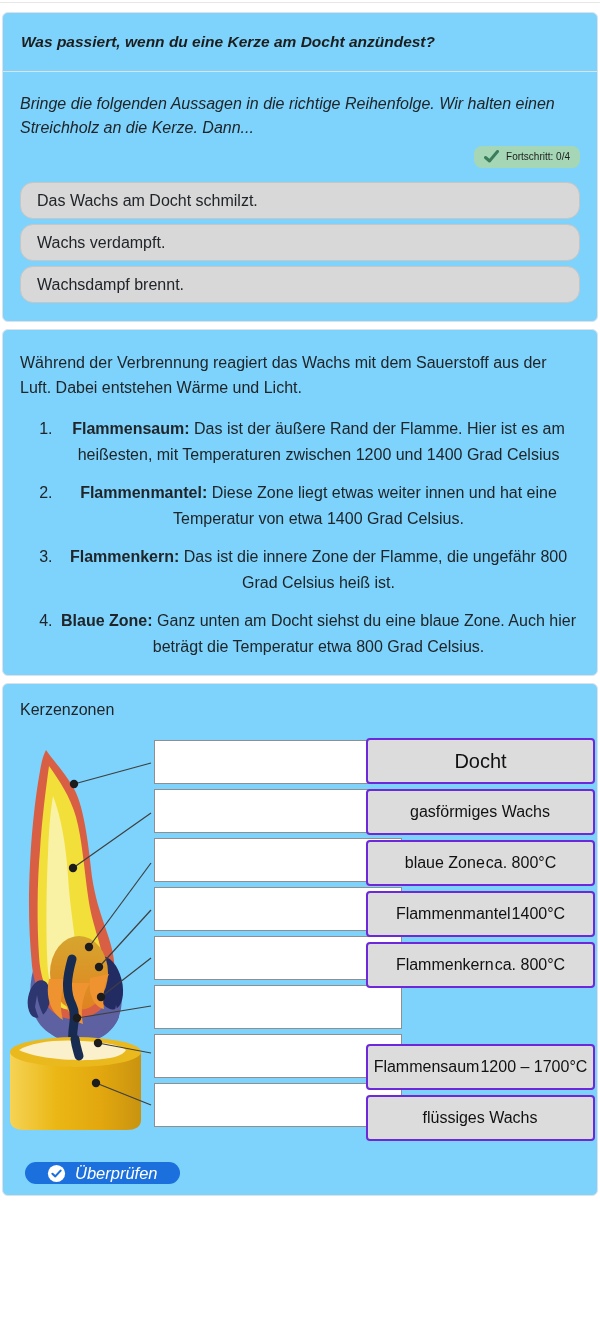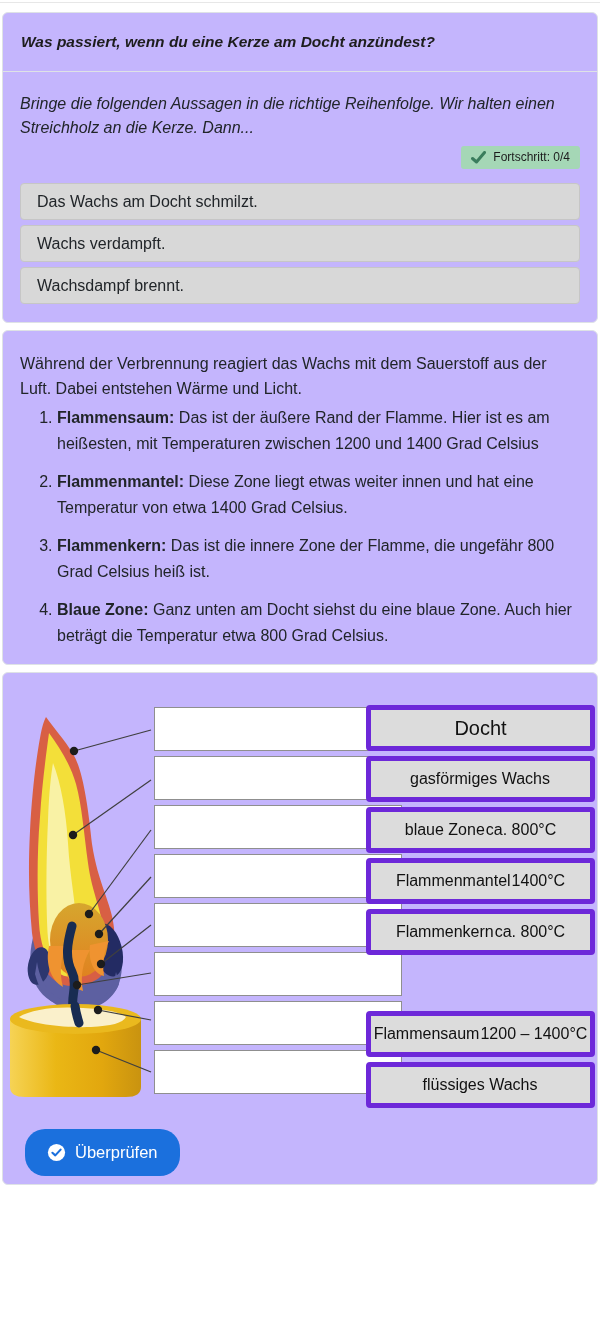--- a/index.html
+++ b/index.html
@@ -10,21 +10,21 @@
     font-family: "Liberation Sans", sans-serif;
     color: #212529;
     position: relative;
   }
   .top-rule { border-top: 1px solid #e7e7e7; margin-top: 2px; }
 
   .card {
     margin: 9px 2px 0 2px;
     border: 1px solid #dee2e6;
     border-radius: 6px;
-    background: #c4b5fd;
+    background: #7dd3fc;
   }
   .card + .card { margin-top: 7px; }
 
   
   .card-a-header {
     padding: 20px 18px;
     border-bottom: 1px solid #dee2e6;
   }
   .card-a-header h1 {
     font-size: 15.5px;
@@ -38,49 +38,49 @@
     font-size: 16px;
     line-height: 24px;
     color: #212529;
   }
   .badge-row { text-align: right; margin-top: 6px; }
   .progress-badge {
     display: inline-flex;
     align-items: center;
     gap: 7px;
     background: #a5d7b6;
-    border-radius: 3px;
+    border-radius: 8px;
     padding: 4px 10px 5px 10px;
-    font-size: 12px;
+    font-size: 10px;
     color: #1d1d1d;
   }
   .sort-list { margin-top: 14px; }
   .sort-item {
     height: 37px;
     line-height: 35px;
     background: #d8d8d8;
     border: 1px solid #c6c6c6;
-    border-radius: 4px;
+    border-radius: 13px;
     padding: 0 16px;
     margin-bottom: 5px;
     font-size: 16px;
     color: #212529;
     cursor: grab;
   }
   .sort-item:last-child { margin-bottom: 0; }
 
   
   .card-b { padding: 20px 17px 16px 17px; }
   .card-b p { font-size: 16px; line-height: 25px; }
   .subheading {
     margin-top: 14px;
     font-weight: bold;
     font-style: italic;
   }
-  .zones-list { margin: 4px 0 0 0; padding-left: 37px; }
+  .zones-list { margin: 16px 0 0 0; padding-left: 37px; text-align: center; }
   .zones-list li {
     font-size: 16px;
     line-height: 25.5px;
     margin-bottom: 13px;
   }
   .zones-list li:last-child { margin-bottom: 0; }
 
   
   .card-c { padding: 15px 0 8px 0; position: relative; }
   .diagram-title { font-size: 16px; line-height: 22px; margin-left: 17px; }
@@ -95,50 +95,51 @@
     background: #ffffff;
     border: 1px solid #8f8f8f;
     z-index: 2;
   }
   .dnd-label {
     position: absolute;
     left: 363px;
     width: 229px;
     height: 46px;
     background: #dcdcdc;
-    border: 5px solid #6d28d9;
+    border: 2px solid #6d28d9;
     border-radius: 4px;
     display: flex;
     align-items: center;
     justify-content: center;
     font-size: 16px;
     color: #111;
     z-index: 3;
     cursor: grab;
   }
   .dnd-label b { font-weight: normal; }
   .dnd-label .lp { margin-left: 1px; }
   .dnd-label b:empty + .lp { margin-left: 0; }
   .dnd-label.large { font-size: 20px; }
 
   
   .check-btn {
     margin: 17px 0 0 22px;
-    height: 47px;
+    height: 22px;
     display: inline-flex;
     align-items: center;
     gap: 9px;
     background: #1b70dd;
     color: #ffffff;
     border: none;
     border-radius: 20px;
     padding: 0 22px;
     font-family: "Liberation Sans", sans-serif;
     font-size: 16.5px;
     cursor: pointer;
+    font-style: italic;
   }
 </style>
 </head>
 <body>
 
 <div class="top-rule"></div>
 
 <section class="card">
   <div class="card-a-header">
     <h1>Was passiert, wenn du eine Kerze am Docht anzündest?</h1>
@@ -165,20 +166,21 @@
   <p>Während der Verbrennung reagiert das Wachs mit dem Sauerstoff aus der Luft. Dabei entstehen Wärme und Licht.</p>
   <ol class="zones-list">
     <li><b>Flammensaum:</b> <span>Das ist der äußere Rand der Flamme. Hier ist es am heißesten, mit Temperaturen zwischen 1200 und 1400 Grad Celsius</span></li>
     <li><b>Flammenmantel:</b> <span>Diese Zone liegt etwas weiter innen und hat eine Temperatur von etwa 1400 Grad Celsius.</span></li>
     <li><b>Flammenkern:</b> <span>Das ist die innere Zone der Flamme, die ungefähr 800 Grad Celsius heiß ist.</span></li>
     <li><b>Blaue Zone:</b> <span>Ganz unten am Docht siehst du eine blaue Zone. Auch hier beträgt die Temperatur etwa 800 Grad Celsius.</span></li>
   </ol>
 </section>
 
 <section class="card card-c">
+  <div class="diagram-title">Kerzenzonen</div>
 
   <div class="diagram">
     <svg class="scene" width="600" height="412" viewBox="0 0 600 412">
       <defs>
         <linearGradient id="gradBody" x1="0" y1="0" x2="1" y2="0">
           <stop offset="0" stop-color="#f6d355"></stop>
             <stop offset="0.35" stop-color="#eab715"></stop>
           <stop offset="0.7" stop-color="#e2a70e"></stop>
             <stop offset="1" stop-color="#c99310"></stop>
         </linearGradient>
@@ -262,21 +264,21 @@
     <div class="dnd-label" style="top:158px">
         <b>Flammenmantel</b>
         <span class="lp">1400°C</span>
       </div>
     <div class="dnd-label" style="top:209px">
         <b>Flammenkern</b>
         <span class="lp">ca. 800°C</span>
       </div>
     <div class="dnd-label" style="top:311px">
         <b>Flammensaum</b>
-        <span class="lp">1200 – 1400°C</span>
+        <span class="lp">1200 – 1700°C</span>
       </div>
     <div class="dnd-label" style="top:362px">
         <b>flüssiges Wachs</b>
         <span class="lp"></span>
       </div>
   </div>
 
   <button class="check-btn">
     <svg width="19" height="19" viewBox="0 0 19 19">
       <circle cx="9.5" cy="9.5" r="8.6" fill="#ffffff"></circle>

